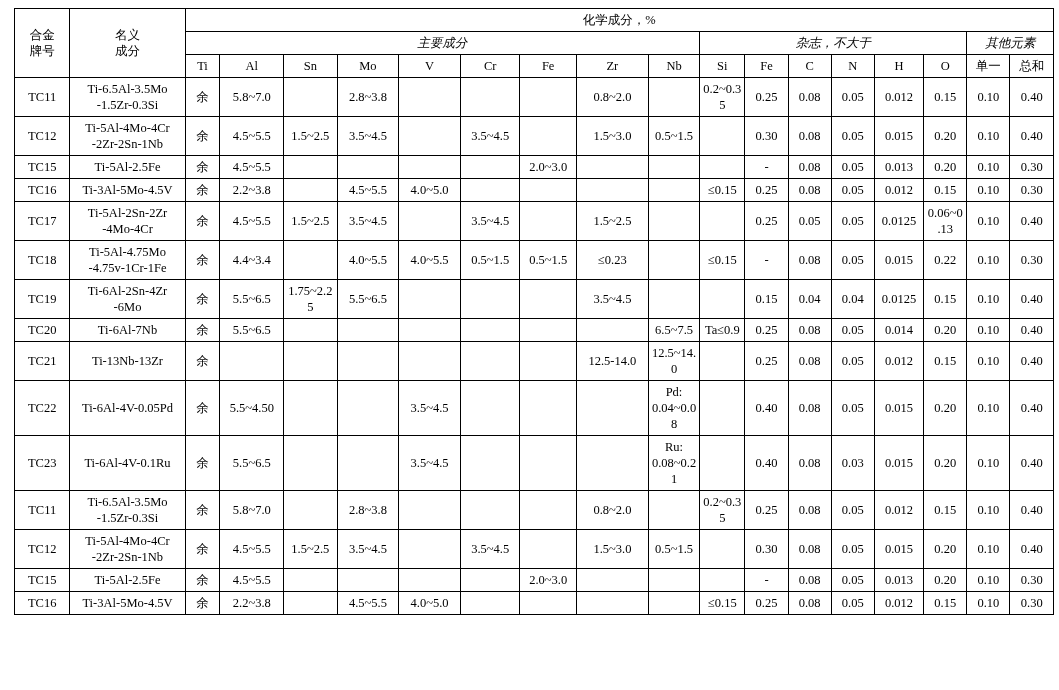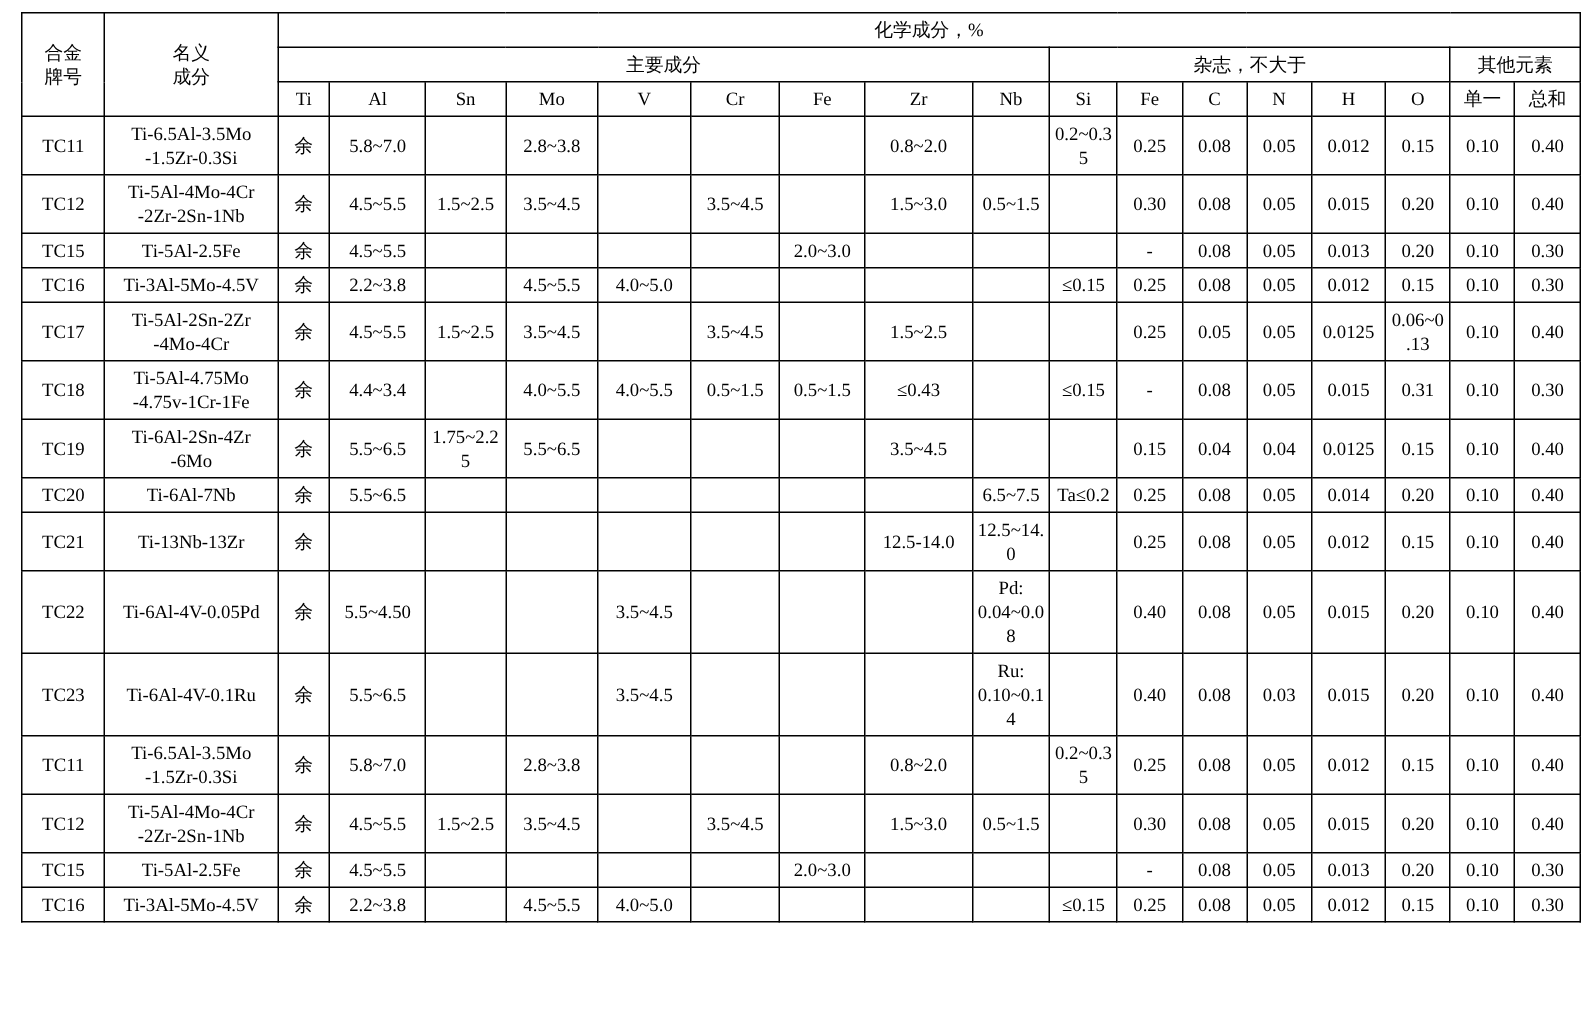--- a/index.html
+++ b/index.html
@@ -34,20 +34,21 @@
     line-height: 1.28;
     font-weight: normal;
     word-break: break-word;
     overflow-wrap: break-word;
   }
   .hdr-top {
     height: 22px;
   }
   .hdr-group {
     height: 22px;
+    font-style: italic;
   }
   .hdr-col {
     height: 22px;
   }
   .rowcell {
     height: 22px;
   }
   
   col.c-grade   { width: 54px; }
   col.c-name    { width: 112px; }
@@ -257,28 +258,28 @@
             <div>Ti-5Al-4.75Mo</div>
             <div>-4.75v-1Cr-1Fe</div>
           </td>
           <td>余</td>
           <td>4.4~3.4</td>
           <td></td>
           <td>4.0~5.5</td>
           <td>4.0~5.5</td>
           <td>0.5~1.5</td>
           <td>0.5~1.5</td>
-          <td>≤0.43</td>
+          <td>≤0.23</td>
           <td></td>
           <td>≤0.15</td>
           <td>-</td>
           <td>0.08</td>
           <td>0.05</td>
           <td>0.015</td>
-          <td>0.31</td>
+          <td>0.22</td>
           <td>0.10</td>
           <td>0.30</td>
         </tr>
         <tr class="rowcell">
           <td>TC19</td>
           <td>
             <div>Ti-6Al-2Sn-4Zr</div>
             <div>-6Mo</div>
           </td>
           <td>余</td>
@@ -306,21 +307,21 @@
           </td>
           <td>余</td>
           <td>5.5~6.5</td>
           <td></td>
           <td></td>
           <td></td>
           <td></td>
           <td></td>
           <td></td>
           <td>6.5~7.5</td>
-          <td>Ta≤0.2</td>
+          <td>Ta≤0.9</td>
           <td>0.25</td>
           <td>0.08</td>
           <td>0.05</td>
           <td>0.014</td>
           <td>0.20</td>
           <td>0.10</td>
           <td>0.40</td>
         </tr>
         <tr class="rowcell">
           <td>TC21</td>
@@ -374,21 +375,21 @@
             <div>Ti-6Al-4V-0.1Ru</div>
           </td>
           <td>余</td>
           <td>5.5~6.5</td>
           <td></td>
           <td></td>
           <td>3.5~4.5</td>
           <td></td>
           <td></td>
           <td></td>
-          <td>Ru: 0.10~0.14</td>
+          <td>Ru: 0.08~0.21</td>
           <td></td>
           <td>0.40</td>
           <td>0.08</td>
           <td>0.03</td>
           <td>0.015</td>
           <td>0.20</td>
           <td>0.10</td>
           <td>0.40</td>
         </tr>
         <tr class="rowcell">

